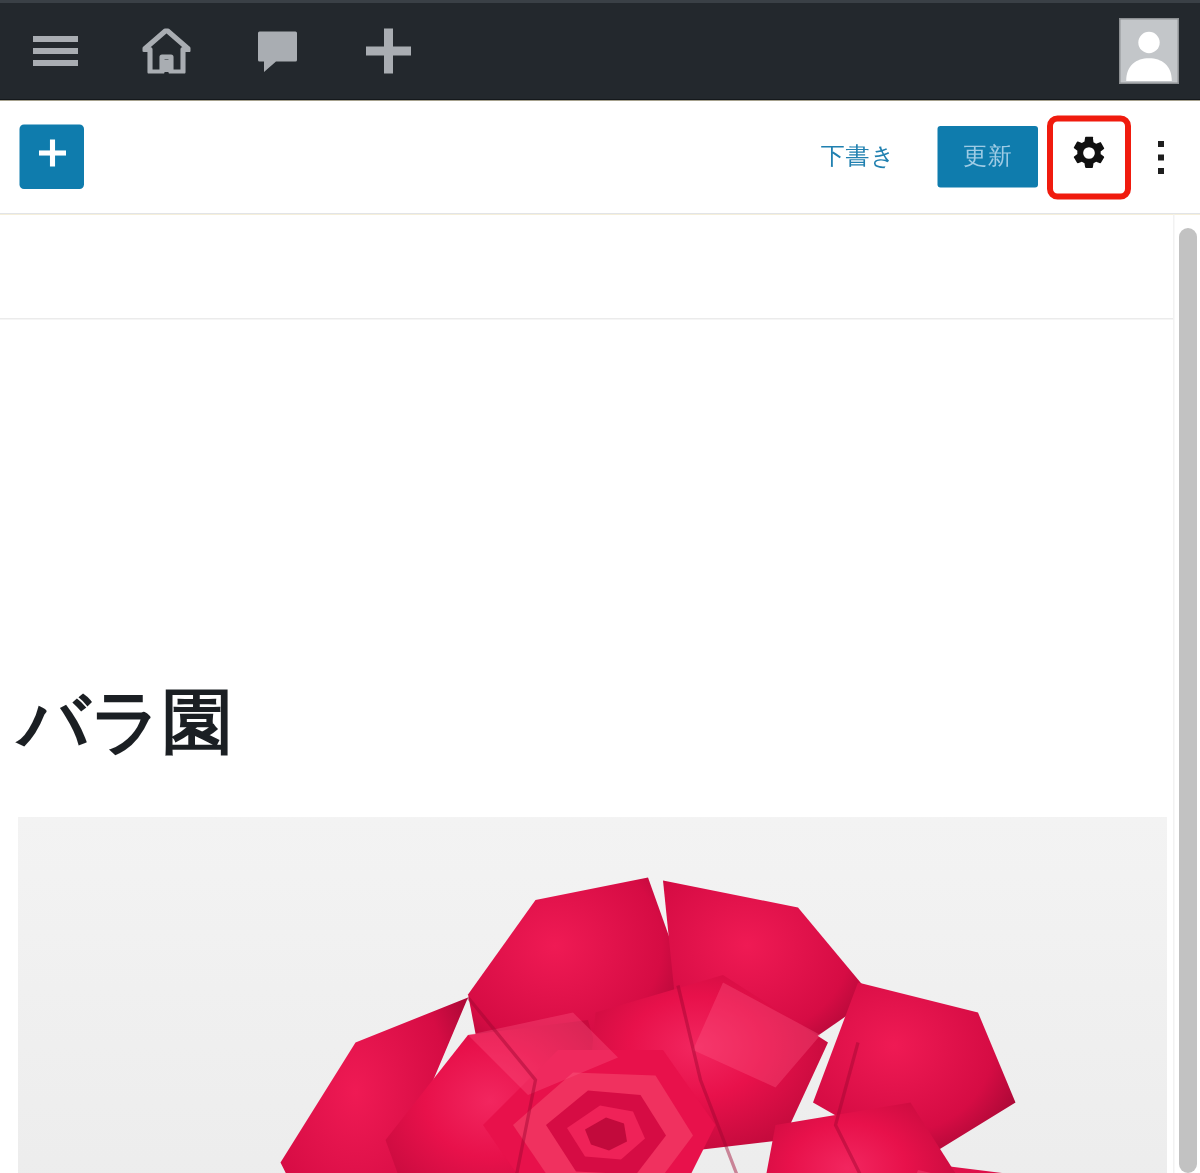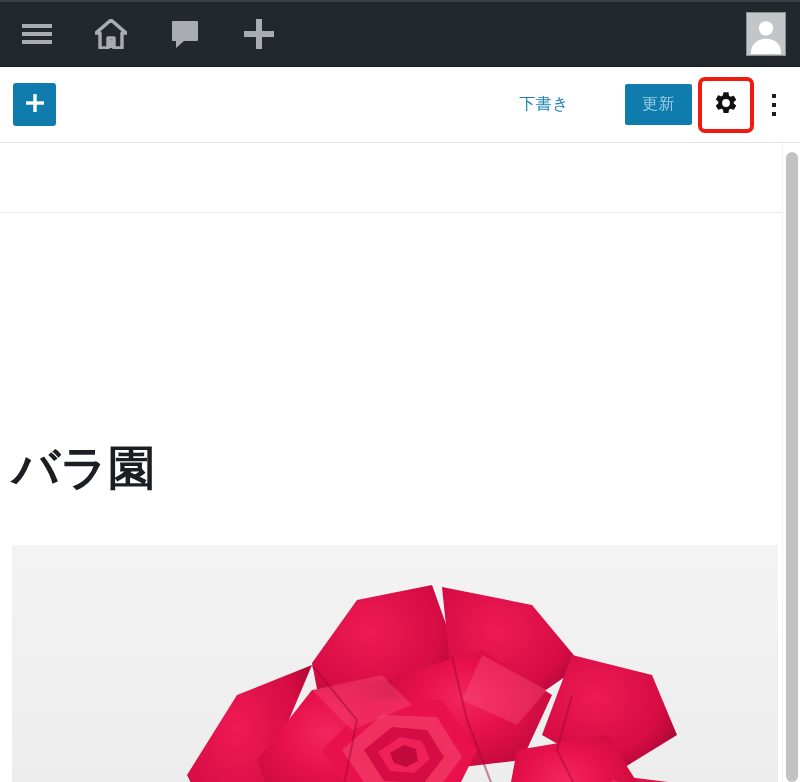--- a/index.html
+++ b/index.html
@@ -99,21 +99,20 @@
     background: #0f7cad;
     color: #9ecbe4;
     font-size: 16px;
     padding: 10px 17px;
     border: none;
     border-radius: 2px;
     cursor: pointer;
     white-space: nowrap;
     letter-spacing: 0.5px;
     font-family: inherit;
-    margin-left: 28px;
   }
   .gear-wrap {
     position: relative;
     margin-left: 6px;
     width: 56px;
     height: 56px;
     display: flex;
     align-items: center;
     justify-content: center;
     cursor: pointer;
@@ -159,29 +158,28 @@
   .content-divider {
     position: absolute;
     top: 69px; left: 0;
     width: 782px;
     height: 1px;
     background: #ebebeb;
   }
 
   .post-title {
     position: absolute;
-    top: 300px;
+    top: 312px;
     left: 12px;
     font-size: 47px;
     font-weight: bold;
     color: #1b1f23;
     letter-spacing: 0px;
     line-height: 1.1;
     cursor: text;
-    font-family: Liberation Serif, serif;
   }
 
   
   .image-block {
     position: absolute;
     top: 402px;
     left: 12px;
     width: 766px;
     height: 380px;
     background: #eeeeee;

